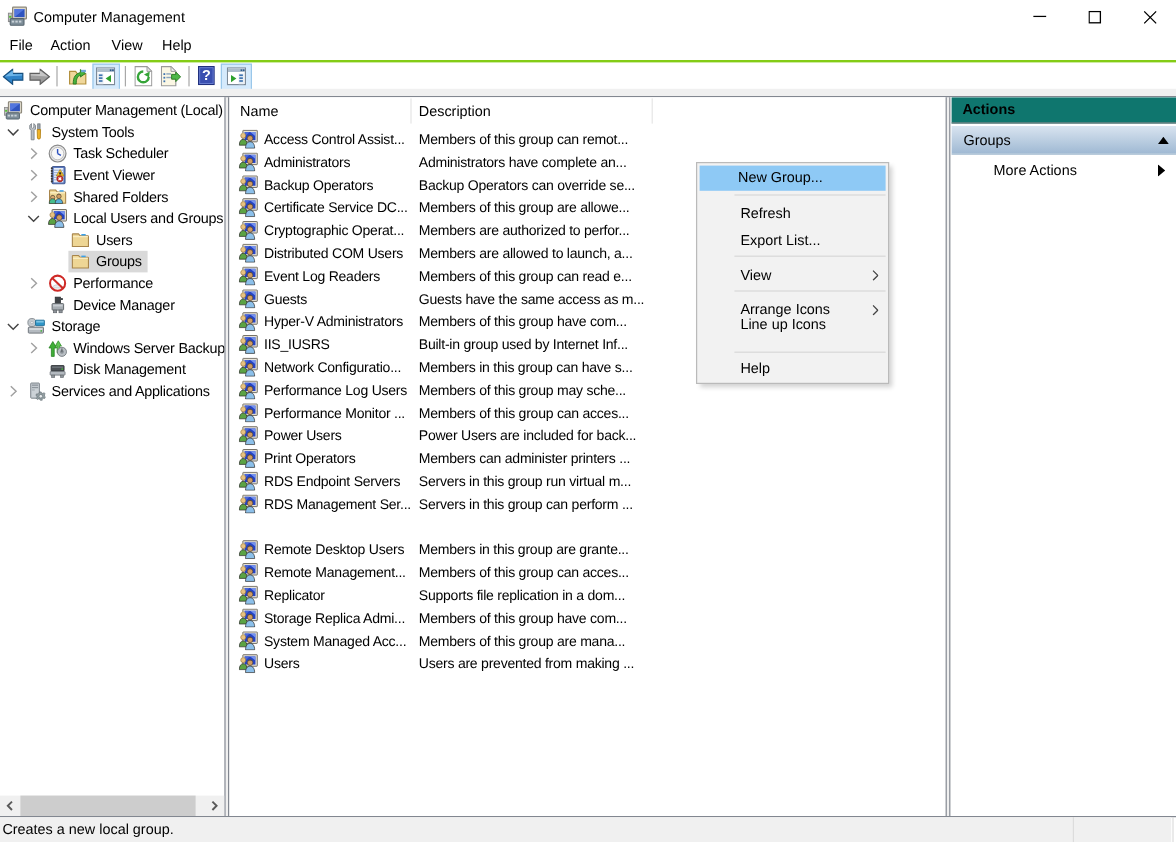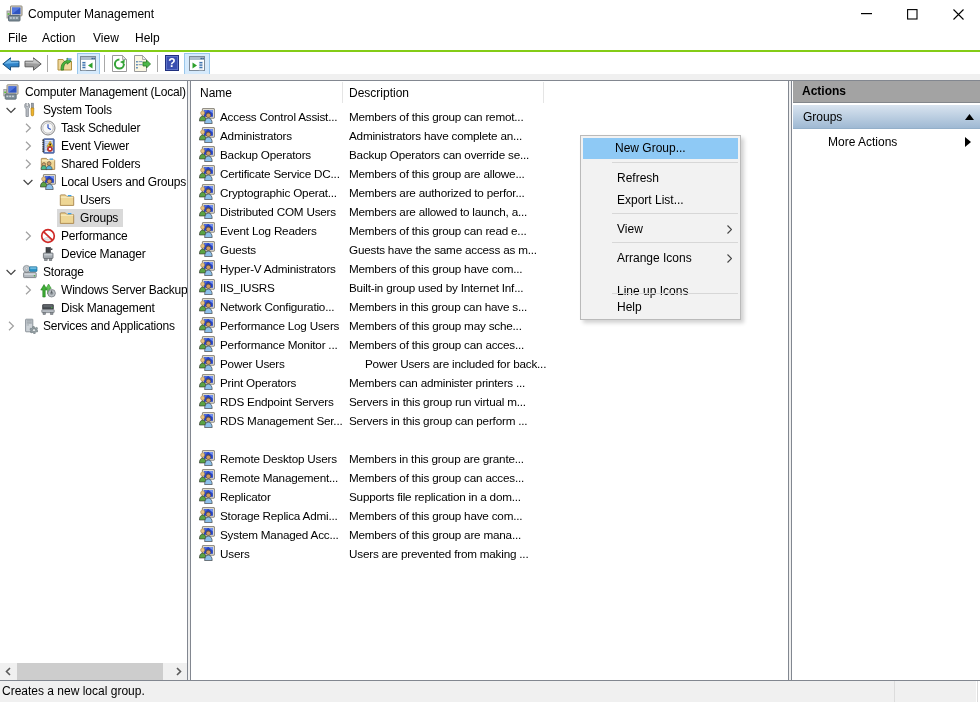--- a/index.html
+++ b/index.html
@@ -460,21 +460,21 @@
         <use href="#i-grp"></use>
       </svg>
       <span class="abs nw" style="left:29px">Performance Monitor ...</span>
       <span class="abs nw" style="left:158px">Members of this group can acces...</span>
     </div>
  <div class="li" style="left:0;top:273px;width:598px">
       <svg class="ic16" style="left:8px;top:1px">
         <use href="#i-grp"></use>
       </svg>
       <span class="abs nw" style="left:29px">Power Users</span>
-      <span class="abs nw" style="left:174px">Power Users are included for back...</span>
+      <span class="abs nw" style="left:158px">Power Users are included for back...</span>
     </div>
  <div class="li" style="left:0;top:292px;width:598px">
       <svg class="ic16" style="left:8px;top:1px">
         <use href="#i-grp"></use>
       </svg>
       <span class="abs nw" style="left:29px">Print Operators</span>
       <span class="abs nw" style="left:158px">Members can administer printers ...</span>
     </div>
  <div class="li" style="left:0;top:311px;width:598px">
       <svg class="ic16" style="left:8px;top:1px">
@@ -528,21 +528,21 @@
  <div class="li" style="left:0;top:463px;width:598px">
       <svg class="ic16" style="left:8px;top:1px">
         <use href="#i-grp"></use>
       </svg>
       <span class="abs nw" style="left:29px">Users</span>
       <span class="abs nw" style="left:158px">Users are prevented from making ...</span>
     </div>
 </div>
 
 <div class="abs" style="left:791px;top:81px;width:189px;height:599px;background:#fff;border-left:1px solid #828790;box-sizing:border-box;overflow:hidden">
- <div class="abs" style="left:1px;top:0;width:188px;height:21px;background:#a3a3a3;border-bottom:1px solid #83878c">
+ <div class="abs" style="left:1px;top:0;width:188px;height:21px;background:#0f766e;border-bottom:1px solid #83878c">
   <span class="abs nw" style="left:9px;top:0;line-height:21px;font-weight:bold">Actions</span>
  </div>
  <div class="abs" style="left:1px;top:24px;width:188px;height:24px;background:linear-gradient(#d9e4f0,#9fb9d3);border-bottom:1px solid #93afc9;box-sizing:border-box">
   <span class="abs nw" style="left:10px;top:0;line-height:24px">Groups</span>
   <svg class="abs" style="left:172px;top:9px" width="9" height="6" viewBox="0 0 9 6">
         <path d="M0 6 L4.5 0 L9 6 Z" fill="#000"></path>
       </svg>
  </div>
  <div class="abs" style="left:1px;top:48px;width:188px;height:26px;background:#fff">
   <span class="abs nw" style="left:35px;top:0;line-height:26px">More Actions</span>
@@ -571,21 +571,21 @@
         <path d="M0.5 0.5 L4.5 4.5 L0.5 8.5" fill="none" stroke="#444" stroke-width="1.1"></path>
       </svg>
     </div>
  <div class="sep" style="top:106px"></div>
  <div class="mi" style="top:111px">
       <span>Arrange Icons</span>
   <svg class="abs" style="left:146px;top:7px" width="5" height="9" viewBox="0 0 5 9">
         <path d="M0.5 0.5 L4.5 4.5 L0.5 8.5" fill="none" stroke="#444" stroke-width="1.1"></path>
       </svg>
     </div>
- <div class="mi" style="top:144px">
+ <div class="mi" style="top:123px">
       <span>Line up Icons</span>
     </div>
  <div class="sep" style="top:157px"></div>
  <div class="mi" style="top:160px">
       <span>Help</span>
     </div>
 </div>
 
 <div class="abs" style="left:0;top:681px;width:976px;height:21px;background:#f0f0f0">
  <span class="abs nw" style="left:2px;top:0;line-height:20px">Creates a new local group.</span>

